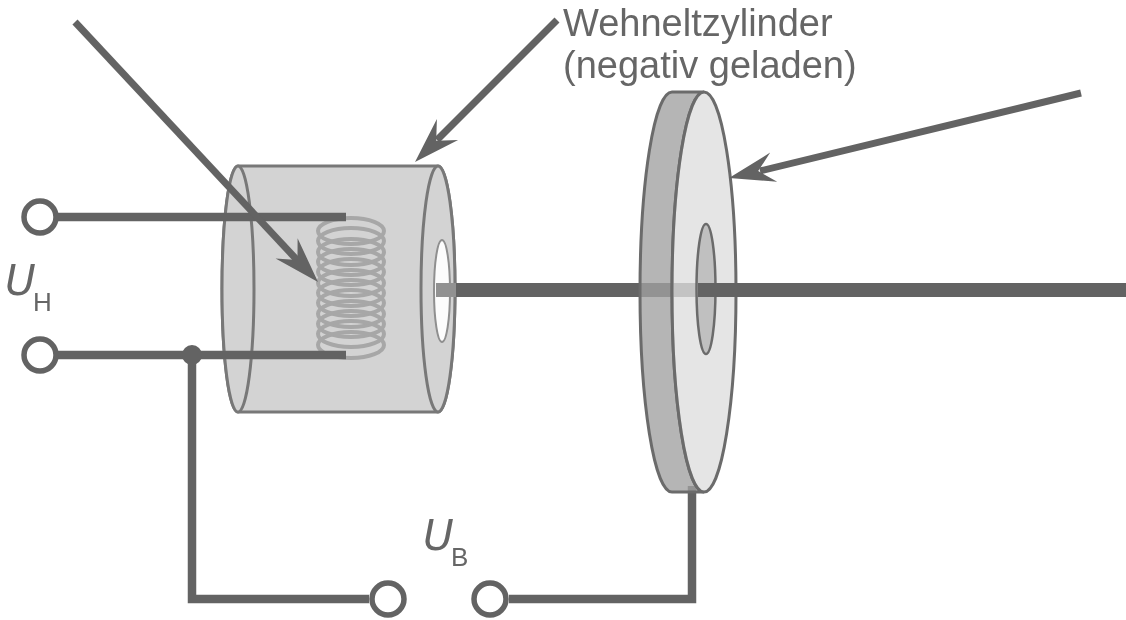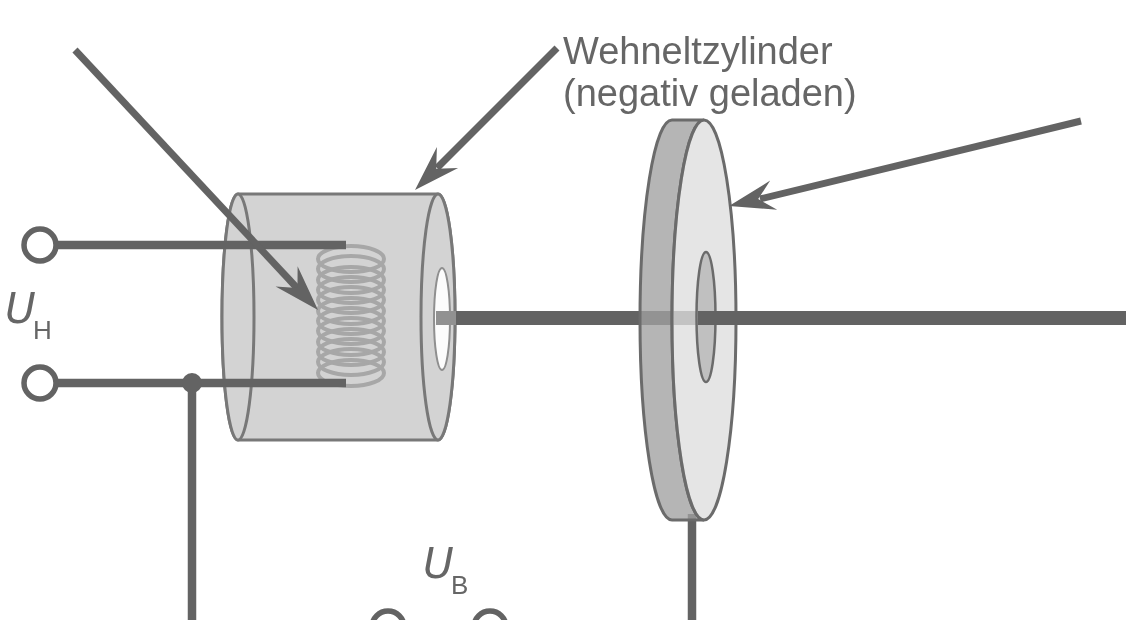--- a/index.html
+++ b/index.html
@@ -8,21 +8,20 @@
     background: #ffffff;
     width: 1126px;
     height: 620px;
     overflow: hidden;
   }
   #stage {
     position: relative;
     width: 1126px;
     height: 468px;
     background: var(--background, #ffffff);
-    margin-top: 28px;
   }
   svg { display: block; }
 
   
   .wire       { stroke: var(--line, #636363); stroke-width: 8.5; fill: none; }
   .junction   { fill: var(--line, #636363); }
   .terminal   { fill: #ffffff; stroke: var(--line, #636363); stroke-width: 5.5; }
 
   
   .arrow-line { stroke: var(--line, #636363); stroke-width: 7; fill: none; }

